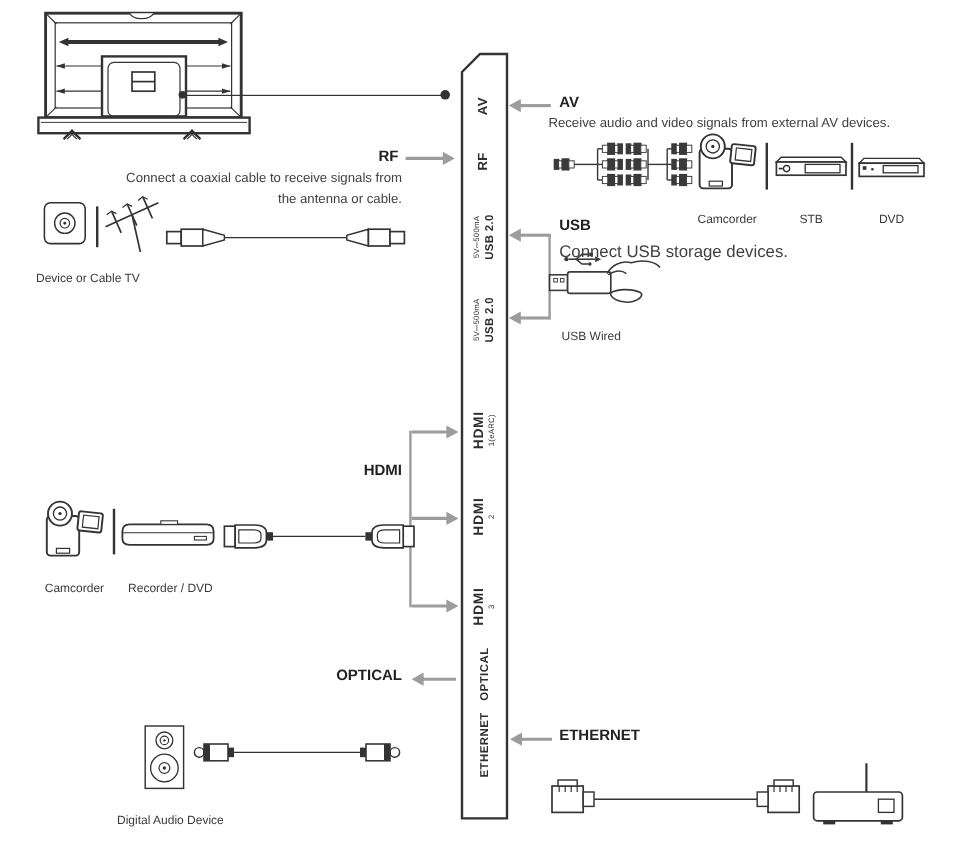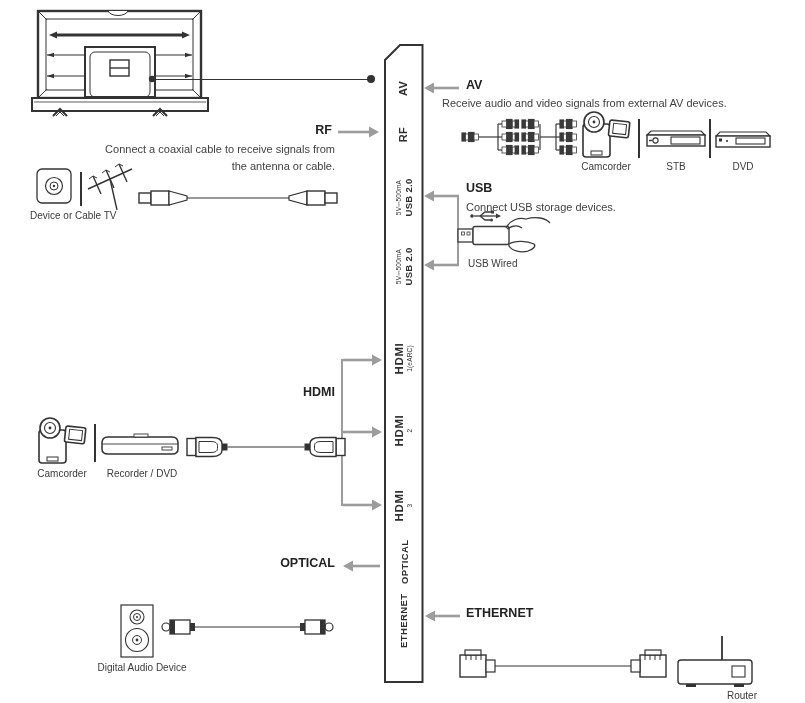--- a/index.html
+++ b/index.html
@@ -3,22 +3,22 @@
 <meta charset="utf-8">
 <style>
   html,body{margin:0;padding:0;background:#fff;}
   #stage{
     position:relative;width:805px;height:703px;background:#fff;overflow:hidden;
     font-family:"Liberation Sans","DejaVu Sans",sans-serif;color:#3a3a3a;
   }
   .abs{position:absolute;}
   .title{position:absolute;font-weight:bold;font-size:12.5px;color:#222;}
   .desc{position:absolute;font-size:11px;color:#414141;line-height:1.5;}
-  .desc.sm{font-size:11px;}
-  .cap{position:absolute;font-size:10px;color:#3a3a3a;}
+  .desc.sm{font-size:14px;}
+  .cap{position:absolute;font-size:10px;color:#3a3a3a;margin-top:17px;}
   .r{text-align:right;}
   .c{text-align:center;}
   
   .hline{position:absolute;background:#333;height:1.5px;}
   .dot{position:absolute;background:#333;border-radius:50%;}
   .vgray{position:absolute;background:#9c9c9c;width:2.4px;}
   .vdiv{position:absolute;background:#333;width:1.5px;}
   
   .port{position:absolute;left:385px;width:38px;height:0;display:flex;
         justify-content:center;align-items:center;overflow:visible;}
@@ -200,21 +200,21 @@
       <polygon points="31,5 49,10 49,14 31,19" stroke-width="1.2"></polygon>
       <line x1="49" y1="12" x2="151" y2="12" stroke-width="1.2"></line>
       <polygon points="169,5 151,10 151,14 169,19" stroke-width="1.2"></polygon>
       <rect x="169" y="5" width="18" height="14" stroke-width="1.4"></rect>
       <rect x="187" y="7" width="12" height="10" stroke-width="1.4"></rect>
     </g>
   </svg>
   <div class="cap" style="left:30px;top:210px">Device or Cable TV</div>
 
   <div class="title" style="left:466px;top:78px">AV</div>
-  <div class="desc" style="left:442px;width:340px;top:95px">Receive audio and video signals from external AV devices.</div>
+  <div class="desc" style="left:457px;width:340px;top:95px">Receive audio and video signals from external AV devices.</div>
 
   <svg class="abs" style="left:460px;top:114px" width="120" height="46">
     <defs>
       <g id="rca">
         <rect x="0" y="-4" width="3.5" height="8" fill="#3a3a3a"></rect>
         <rect x="3.5" y="-3" width="3" height="6" fill="#fff" stroke="#3a3a3a" stroke-width="0.8"></rect>
         <rect x="6.5" y="-4.5" width="5.5" height="9" fill="#3a3a3a"></rect>
         <rect x="12" y="-3" width="4.5" height="6" fill="#fff" stroke="#3a3a3a" stroke-width="0.8"></rect>
       </g>
     </defs>

